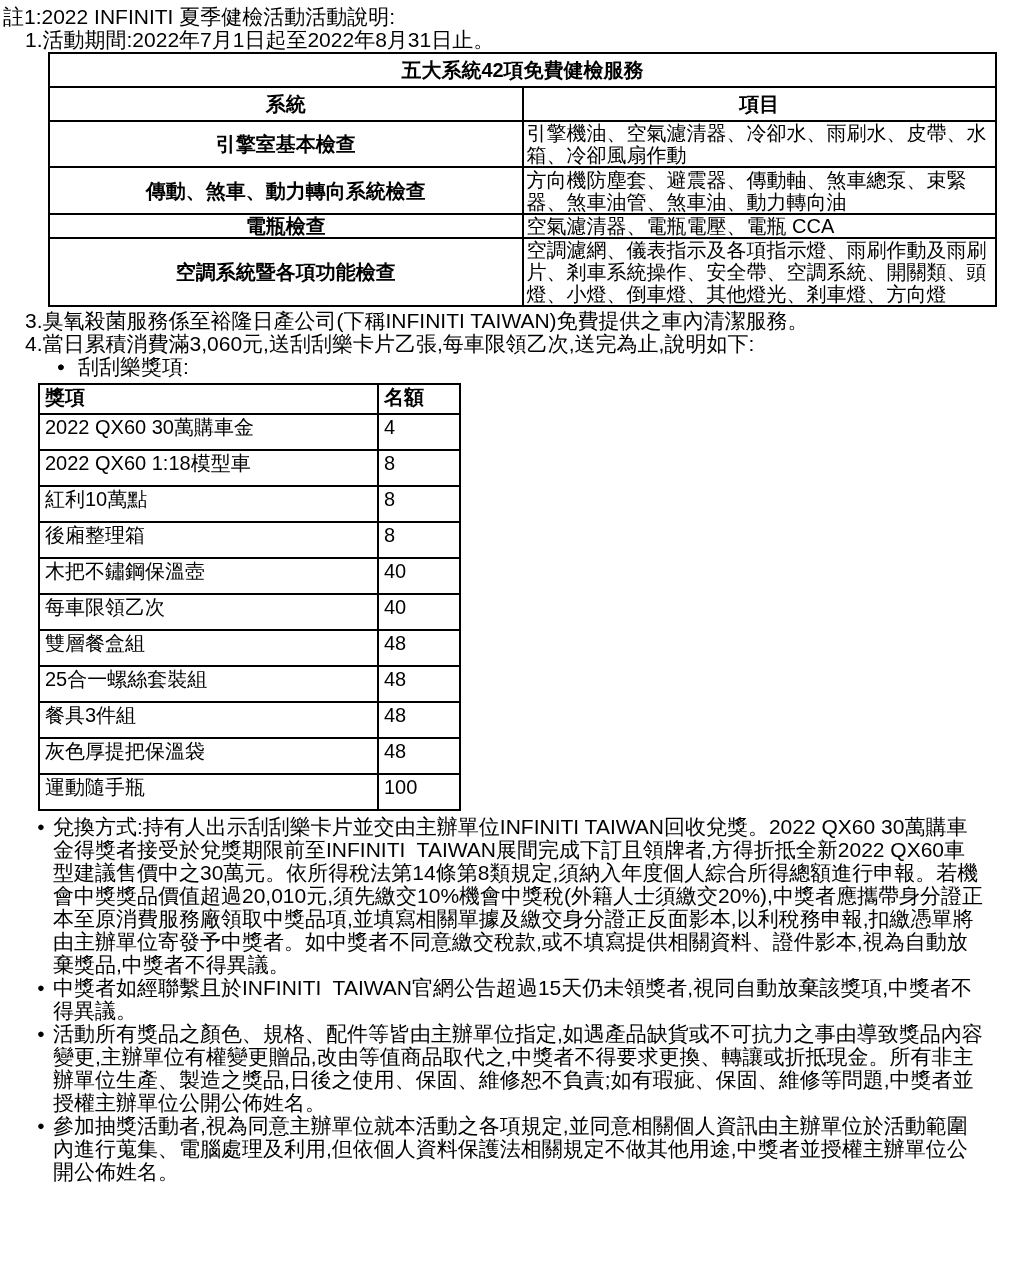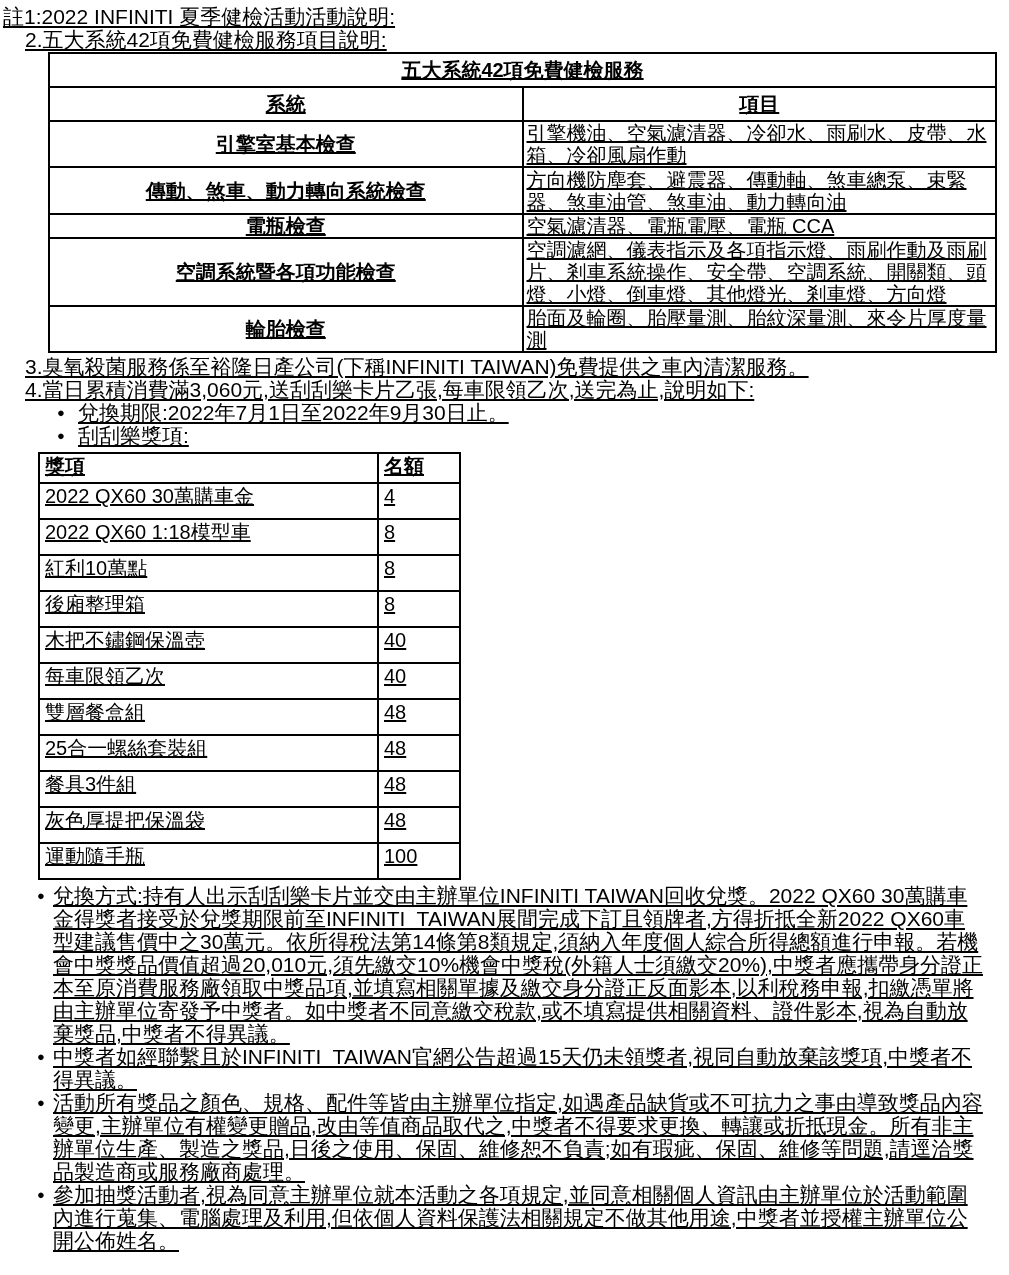--- a/index.html
+++ b/index.html
@@ -9,21 +9,21 @@
     color: #000000;
   }
   body {
     width: 1009px;
     height: 1275px;
     overflow: hidden;
     font-family: "Liberation Sans", "DejaVu Sans", sans-serif;
     font-size: 21px;
     line-height: 23px;
   }
-  .doc { position: relative; width: 1009px; text-decoration: underline; }
+  .doc { position: relative; width: 1009px; }
 
   .note-title { padding: 5px 0 0 3px; }
   .num-line { margin-left: 25px; }
 
   
   table.service {
     border-collapse: collapse;
     table-layout: fixed;
     margin: 1px 0 2px 48px;
     width: 949px;
@@ -86,21 +86,21 @@
     line-height: 23px;
   }
 </style>
 </head>
 <body>
 
 <div class="doc">
 
   <div class="note-title">註1:2022 INFINITI 夏季健檢活動活動說明:</div>
 
-  <div class="num-line">2.五大系統42項免費健檢服務項目說明:</div>
+  <div class="num-line">1.活動期間:2022年7月1日起至2022年8月31日止。</div>
 
   <table class="service">
     <tbody>
         <tr class="r-title">
       <td colspan="2" class="c-title">五大系統42項免費健檢服務</td>
     </tr>
     <tr class="r-head">
       <td class="c-sys c-head">系統</td>
       <td class="c-head">項目</td>
     </tr>
@@ -113,33 +113,28 @@
       <td>方向機防塵套、避震器、傳動軸、煞車總泵、束緊器、煞車油管、煞車油、動力轉向油</td>
     </tr>
     <tr class="r-s">
       <td class="c-sys">電瓶檢查</td>
       <td>空氣濾清器、電瓶電壓、電瓶 CCA</td>
     </tr>
     <tr class="r-d">
       <td class="c-sys">空調系統暨各項功能檢查</td>
       <td>空調濾網、儀表指示及各項指示燈、雨刷作動及雨刷片、剎車系統操作、安全帶、空調系統、開關類、頭燈、小燈、倒車燈、其他燈光、剎車燈、方向燈</td>
     </tr>
-    <tr class="r-t">
-      <td class="c-sys">輪胎檢查</td>
-      <td>胎面及輪圈、胎壓量測、胎紋深量測、來令片厚度量測</td>
-    </tr>
   </tbody>
     </table>
 
   <div class="num-line">3.臭氧殺菌服務係至裕隆日產公司(下稱INFINITI TAIWAN)免費提供之車內清潔服務。</div>
   <div class="num-line">4.當日累積消費滿3,060元,送刮刮樂卡片乙張,每車限領乙次,送完為止,說明如下:</div>
 
   <div class="sub-bullet">
     <span class="bullet-glyph">●</span>
-    <span>兌換期限:2022年7月1日至2022年9月30日止。</span>
   </div>
   <div class="sub-bullet">
     <span class="bullet-glyph">●</span>
     <span>刮刮樂獎項:</span>
   </div>
 
   <table class="prize">
     <tbody>
         <tr class="p-head">
       <td class="c-name">獎項</td>
@@ -196,21 +191,21 @@
     <div class="term">
       <span class="bullet-glyph">●</span>
       <span class="term-text">兌換方式:持有人出示刮刮樂卡片並交由主辦單位INFINITI TAIWAN回收兌獎。2022 QX60 30萬購車金得獎者接受於兌獎期限前至INFINITI  TAIWAN展間完成下訂且領牌者,方得折抵全新2022 QX60車型建議售價中之30萬元。依所得稅法第14條第8類規定,須納入年度個人綜合所得總額進行申報。若機會中獎獎品價值超過20,010元,須先繳交10%機會中獎稅(外籍人士須繳交20%),中獎者應攜帶身分證正本至原消費服務廠領取中獎品項,並填寫相關單據及繳交身分證正反面影本,以利稅務申報,扣繳憑單將由主辦單位寄發予中獎者。如中獎者不同意繳交稅款,或不填寫提供相關資料、證件影本,視為自動放棄獎品,中獎者不得異議。</span>
     </div>
     <div class="term">
       <span class="bullet-glyph">●</span>
       <span class="term-text">中獎者如經聯繫且於INFINITI  TAIWAN官網公告超過15天仍未領獎者,視同自動放棄該獎項,中獎者不得異議。</span>
     </div>
     <div class="term">
       <span class="bullet-glyph">●</span>
-      <span class="term-text">活動所有獎品之顏色、規格、配件等皆由主辦單位指定,如遇產品缺貨或不可抗力之事由導致獎品內容變更,主辦單位有權變更贈品,改由等值商品取代之,中獎者不得要求更換、轉讓或折抵現金。所有非主辦單位生產、製造之獎品,日後之使用、保固、維修恕不負責;如有瑕疵、保固、維修等問題,請逕洽獎品製造商或服務廠商處理。</span>
+      <span class="term-text">活動所有獎品之顏色、規格、配件等皆由主辦單位指定,如遇產品缺貨或不可抗力之事由導致獎品內容變更,主辦單位有權變更贈品,改由等值商品取代之,中獎者不得要求更換、轉讓或折抵現金。所有非主辦單位生產、製造之獎品,日後之使用、保固、維修恕不負責;如有瑕疵、保固、維修等問題,中獎者並授權主辦單位公開公佈姓名。</span>
     </div>
     <div class="term">
       <span class="bullet-glyph">●</span>
       <span class="term-text">參加抽獎活動者,視為同意主辦單位就本活動之各項規定,並同意相關個人資訊由主辦單位於活動範圍內進行蒐集、電腦處理及利用,但依個人資料保護法相關規定不做其他用途,中獎者並授權主辦單位公開公佈姓名。</span>
     </div>
 
   </div>
 
 </div>
 

